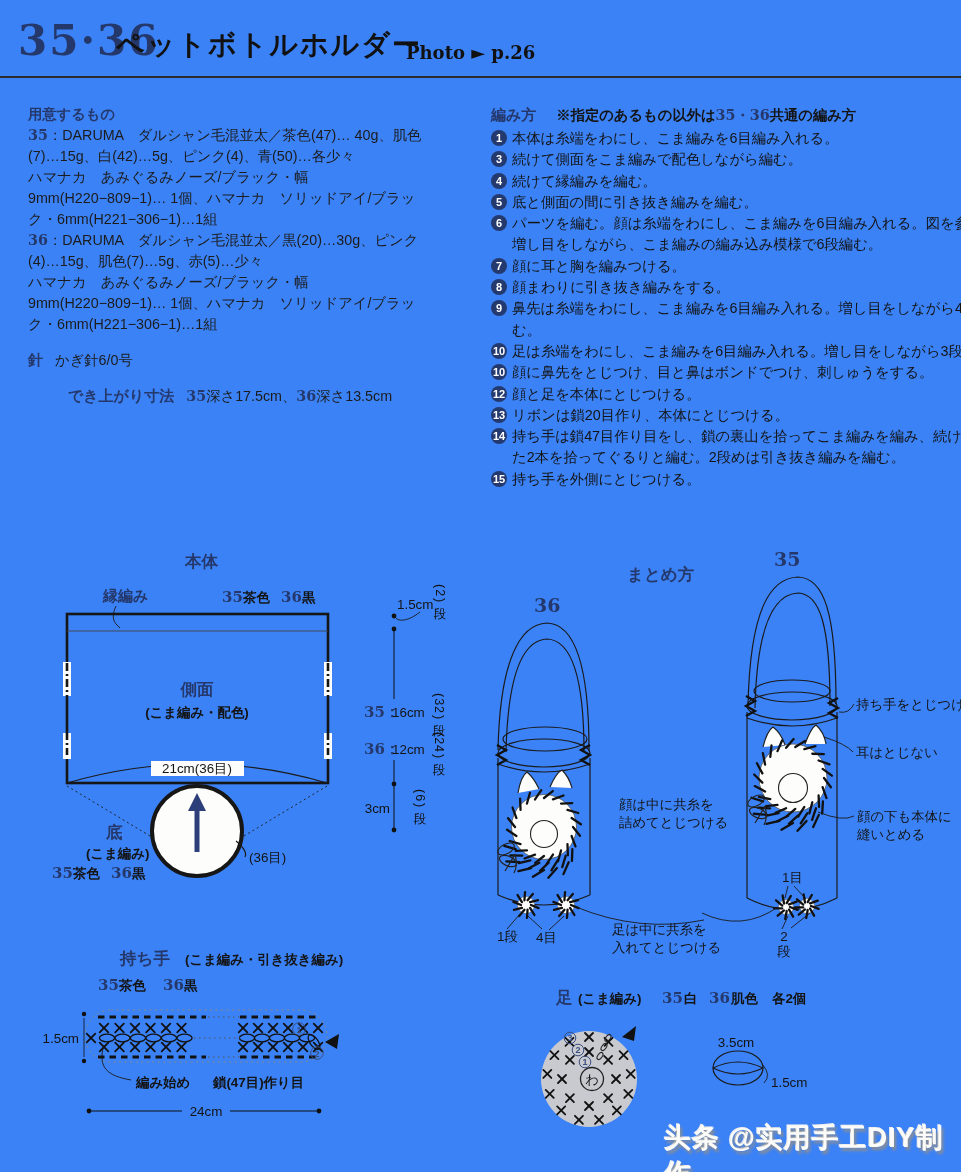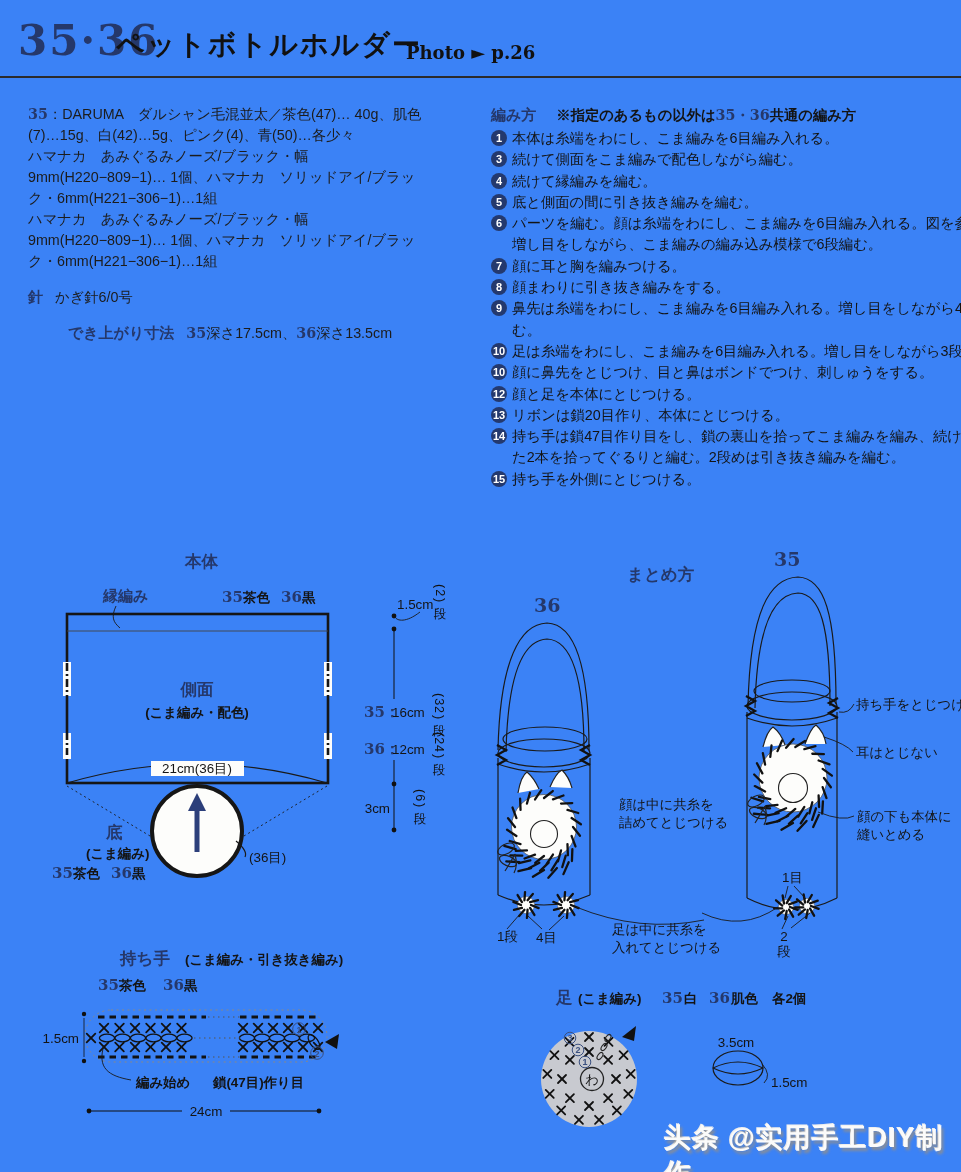--- a/index.html
+++ b/index.html
@@ -53,22 +53,24 @@
 <body>
 
 <div class="page">
 
   <div class="hdr-num">35·36</div>
   <div class="hdr-title">ペットボトルホルダー</div>
   <div class="hdr-photo">Photo ► p.26</div>
   <div class="hdr-rule"></div>
 
   <div class="materials">
+    <p class="sec-h">用意するもの</p>
     <p><span class="num-serif">35</span><span>：DARUMA　ダルシャン毛混並太／茶色(47)… 40g、肌色(7)…15g、白(42)…5g、ピンク(4)、青(50)…各少々</span></p>
     <p>ハマナカ　あみぐるみノーズ/ブラック・幅9mm(H220−809−1)… 1個、ハマナカ　ソリッドアイ/ブラック・6mm(H221−306−1)…1組</p>
+    <p><span class="num-serif">36</span><span>：DARUMA　ダルシャン毛混並太／黒(20)…30g、ピンク(4)…15g、肌色(7)…5g、赤(5)…少々</span></p>
     <p>ハマナカ　あみぐるみノーズ/ブラック・幅9mm(H220−809−1)… 1個、ハマナカ　ソリッドアイ/ブラック・6mm(H221−306−1)…1組</p>
     <p class="mat-needle"><span class="sec-h">針</span><span class="gap-s"></span><span>かぎ針6/0号</span></p>
     <p class="mat-size"><span class="sec-h">でき上がり寸法</span><span class="gap-s"></span><span class="num-serif">35</span><span>深さ17.5cm、</span><span class="num-serif">36</span><span>深さ13.5cm</span></p>
   </div>
 
   <div class="instructions">
     <div class="inst-head">
       <span class="sec-h">編み方</span>
       <span class="gap-s"></span>
       <span class="inst-note">※指定のあるもの以外は</span><span class="num-serif">35・36</span><span class="inst-note">共通の編み方</span>

